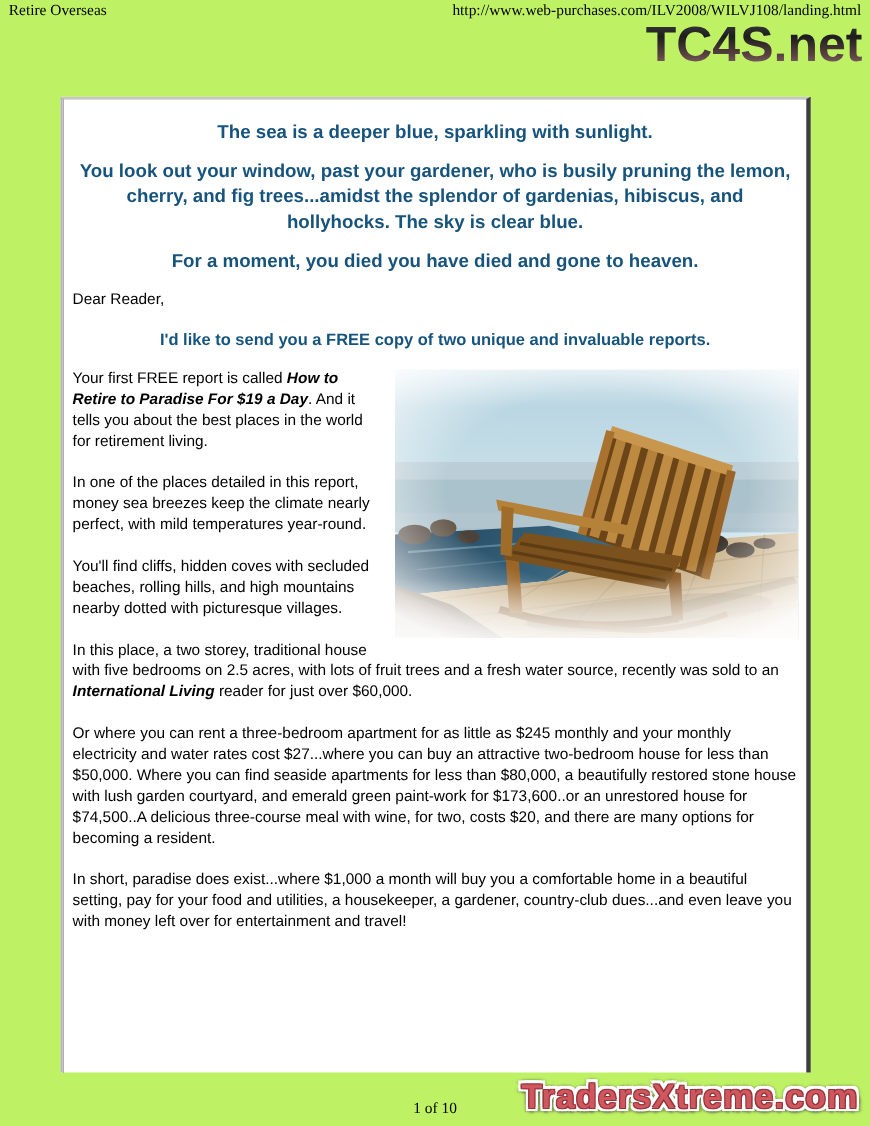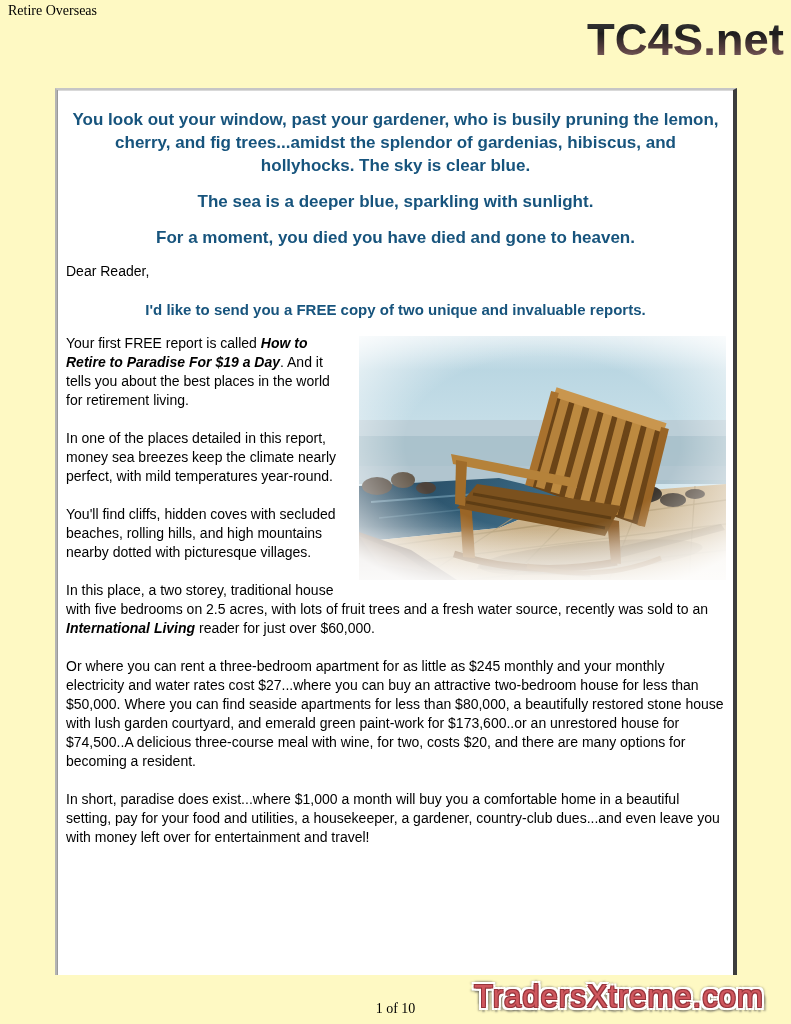--- a/index.html
+++ b/index.html
@@ -1,16 +1,16 @@
 <!DOCTYPE html>
 <html><head>
 <meta charset="utf-8">
 <style>
   html,body{margin:0;padding:0;background:#fff;}
-  .page{position:relative;width:791px;height:1024px;background:#fef9c3;overflow:hidden;
+  .page{position:relative;width:791px;height:1024px;background:#bef264;overflow:hidden;
         font-family:"Liberation Sans","DejaVu Sans",sans-serif;color:#000;}
 
   
   .print-header{position:absolute;top:0;left:0;right:0;display:flex;justify-content:space-between;
     padding:3px 8px 0 8px;font-family:"Liberation Serif","DejaVu Serif",serif;font-size:14px;color:#000;}
   .print-footer{position:absolute;top:1001px;left:0;right:0;text-align:center;
     font-family:"Liberation Serif","DejaVu Serif",serif;font-size:14px;color:#000;}
 
   
   .wm-tc4s{position:absolute;top:14px;right:5px;margin-left:8px;}
@@ -39,56 +39,57 @@
   .wm-dlsub{position:absolute;left:259px;top:483px;font-family:"DejaVu Serif","Liberation Serif",serif;
     font-weight:bold;font-size:39px;letter-spacing:3px;color:#c2151c;z-index:30;
     text-shadow:
       -1px -1px 0 #8e0d12, 1px -1px 0 #8e0d12, -1px 1px 0 #8e0d12, 1px 1px 0 #8e0d12,
       -3px 0 0 #fff, 3px 0 0 #fff, 0 -3px 0 #fff, 0 3px 0 #fff,
       -3px -3px 0 #fff, 3px -3px 0 #fff, -3px 3px 0 #fff, 3px 3px 0 #fff,
       5px 7px 4px rgba(90,90,90,0.55);}
 
   
   .wm-traders{position:absolute;left:474px;top:979px;font-family:"Liberation Sans","DejaVu Sans",sans-serif;
-    font-weight:normal;font-size:31px;letter-spacing:1px;color:#cf575e;z-index:30;
+    font-weight:bold;font-size:31px;letter-spacing:1px;color:#cf575e;z-index:30;
     text-shadow:
       -1px -1px 0 #96343b, 1px -1px 0 #96343b, -1px 1px 0 #96343b, 1px 1px 0 #96343b,
       -3px 0 0 #fff, 3px 0 0 #fff, 0 -3px 0 #fff, 0 3px 0 #fff,
       -3px -3px 0 #fff, 3px -3px 0 #fff, -3px 3px 0 #fff, 3px 3px 0 #fff,
       0 5px 2px rgba(75,75,75,0.55), 5px 4px 2px rgba(75,75,75,0.45),
       -4px 4px 2px rgba(75,75,75,0.4), 4px -3px 2px rgba(75,75,75,0.35),
       -4px -3px 2px rgba(75,75,75,0.3), 0 -4px 2px rgba(75,75,75,0.35);}
 </style>
 </head>
 <body>
 
 <div class="page">
 
   <div class="print-header">
     <span>Retire Overseas</span>
+    <span>http://www.web-purchases.com/ILV2008/WILVJ108/landing.html</span>
   </div>
 
   <div class="wm-tc4s">
     <svg width="200" height="48" viewBox="0 0 200 48">
       <defs>
         <linearGradient id="tc4sg" x1="0" y1="0" x2="0" y2="1">
           <stop offset="0" stop-color="#4a4a4a"></stop>
           <stop offset="0.38" stop-color="#1d1d1d"></stop>
           <stop offset="0.72" stop-color="#5d4343"></stop>
           <stop offset="1" stop-color="#967e7e"></stop>
         </linearGradient>
       </defs>
       <text x="1" y="41" font-family="Liberation Sans, DejaVu Sans, sans-serif" font-weight="bold" font-size="45" textLength="197" lengthAdjust="spacingAndGlyphs" fill="url(#tc4sg)">TC4S.net</text>
     </svg>
   </div>
 
   <div class="content-box bodytext">
 
+    <div class="hl">The sea is a deeper blue, sparkling with sunlight.</div>
     <div class="hl">You look out your window, past your gardener, who is busily pruning the lemon, cherry, and fig trees...amidst the splendor of gardenias, hibiscus, and hollyhocks. The sky is clear blue.</div>
-    <div class="hl">The sea is a deeper blue, sparkling with sunlight.</div>
     <div class="hl">For a moment, you died you have died and gone to heaven.</div>
 
     <p class="salutation">Dear Reader,</p>
 
     <div class="lead">I'd like to send you a FREE copy of two unique and invaluable reports.</div>
 
     <div class="media-flow">
       <div class="photo-wrap">
         <svg width="367" height="244" viewBox="0 0 367 244">
           <defs>

